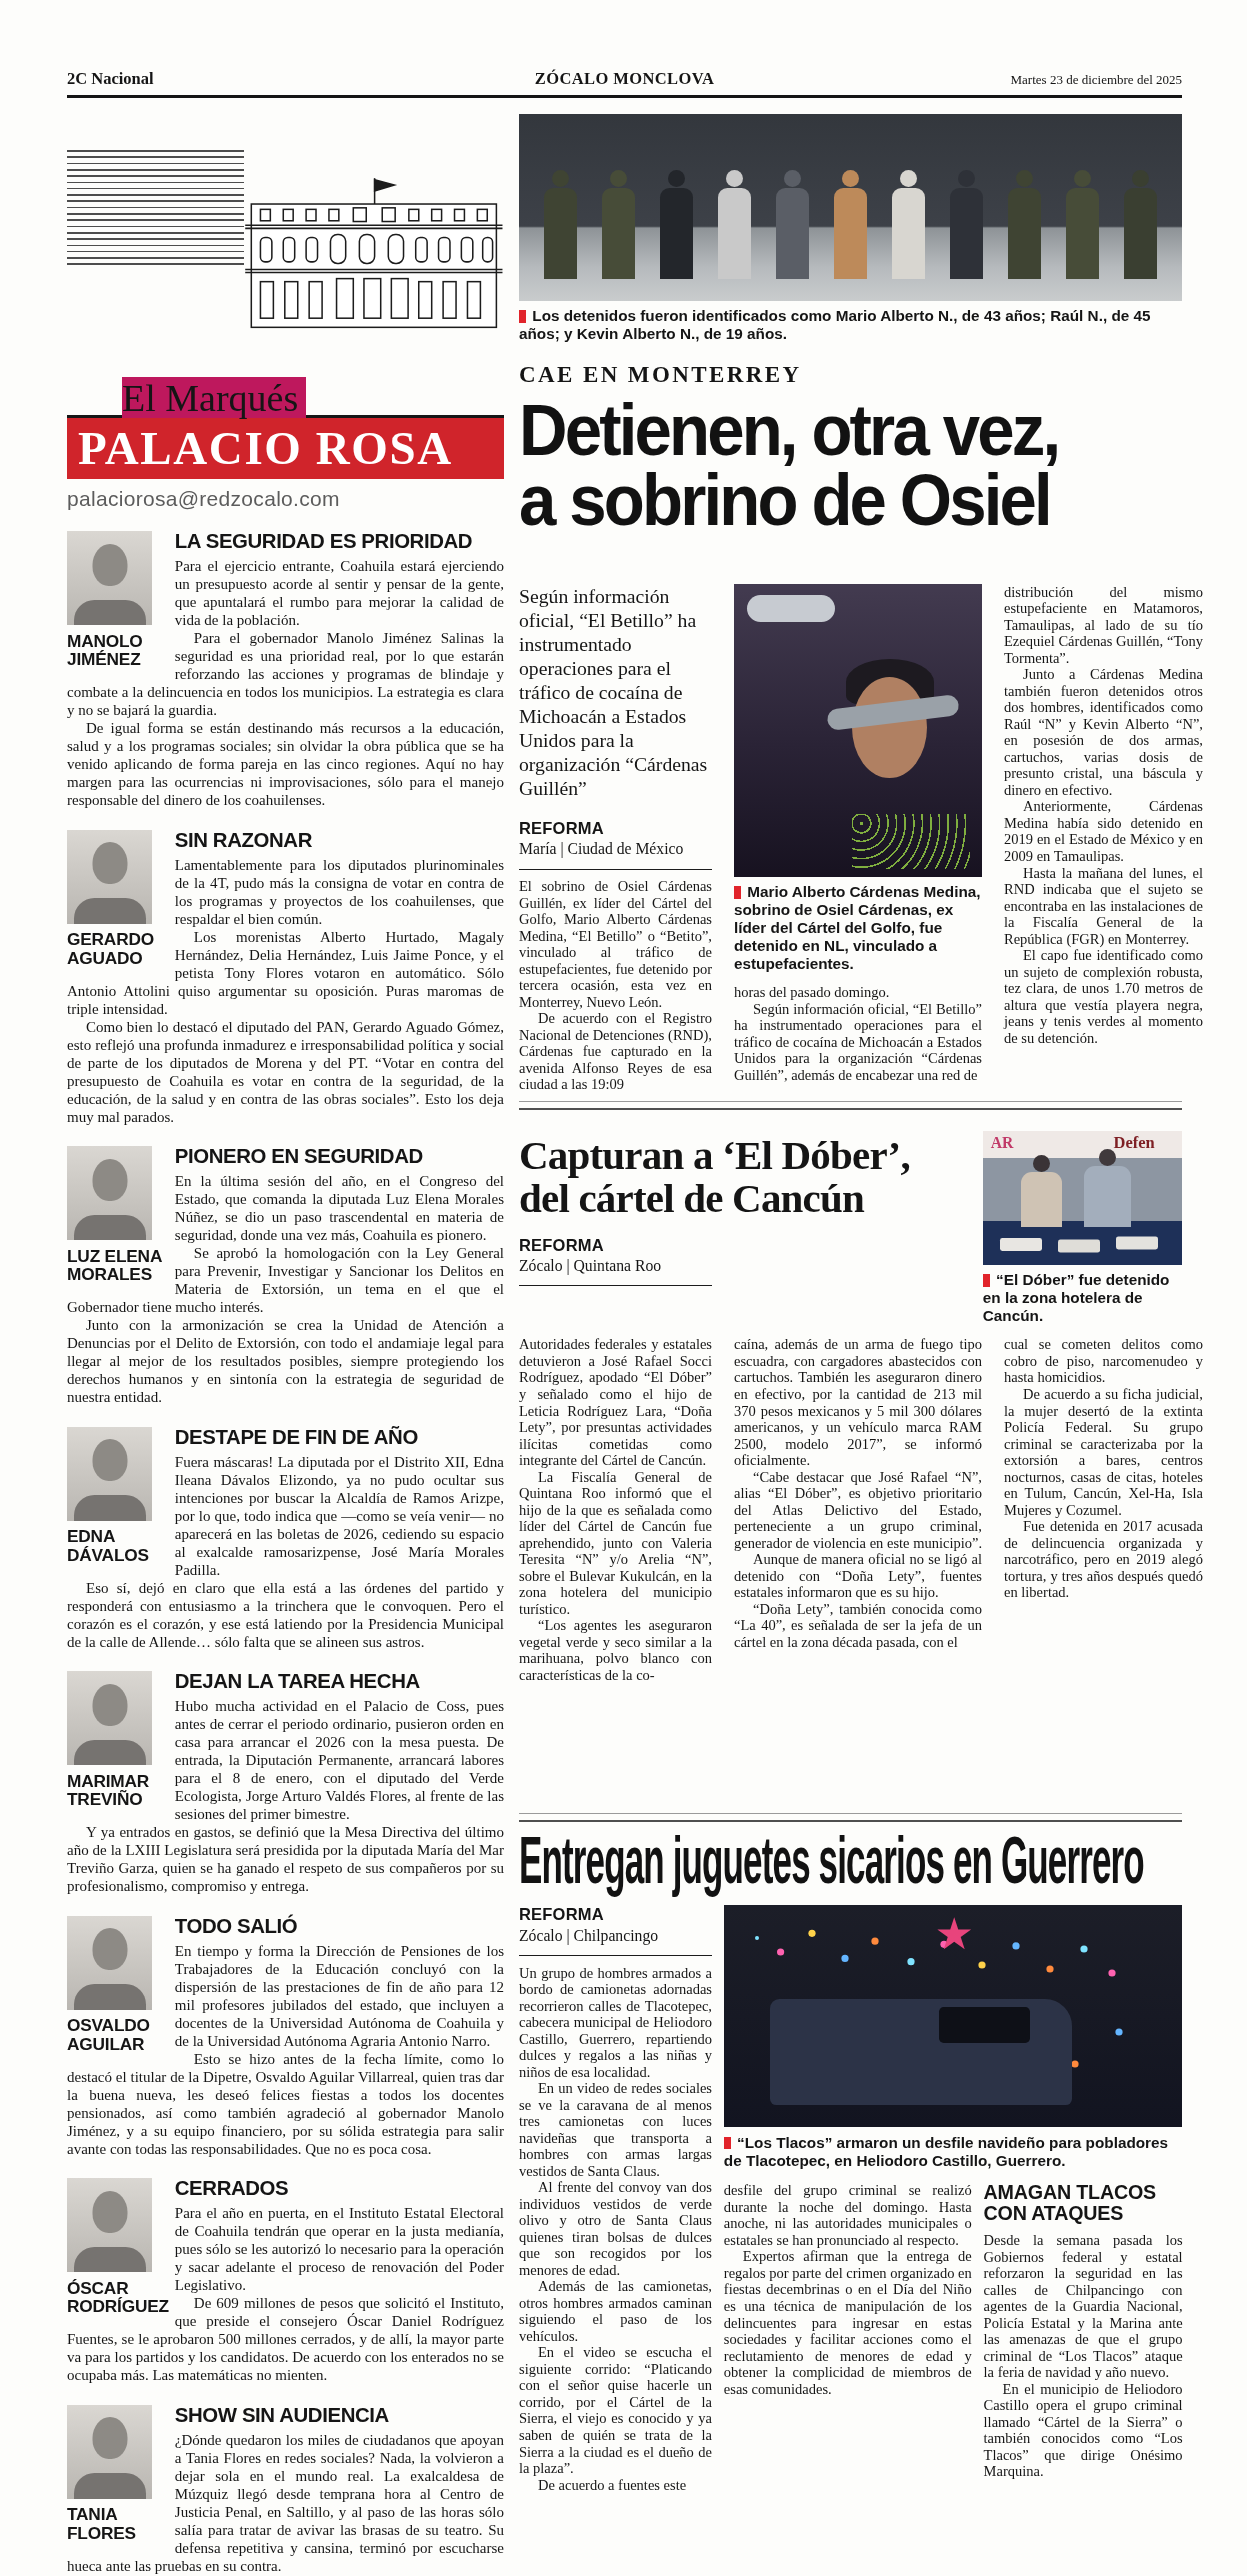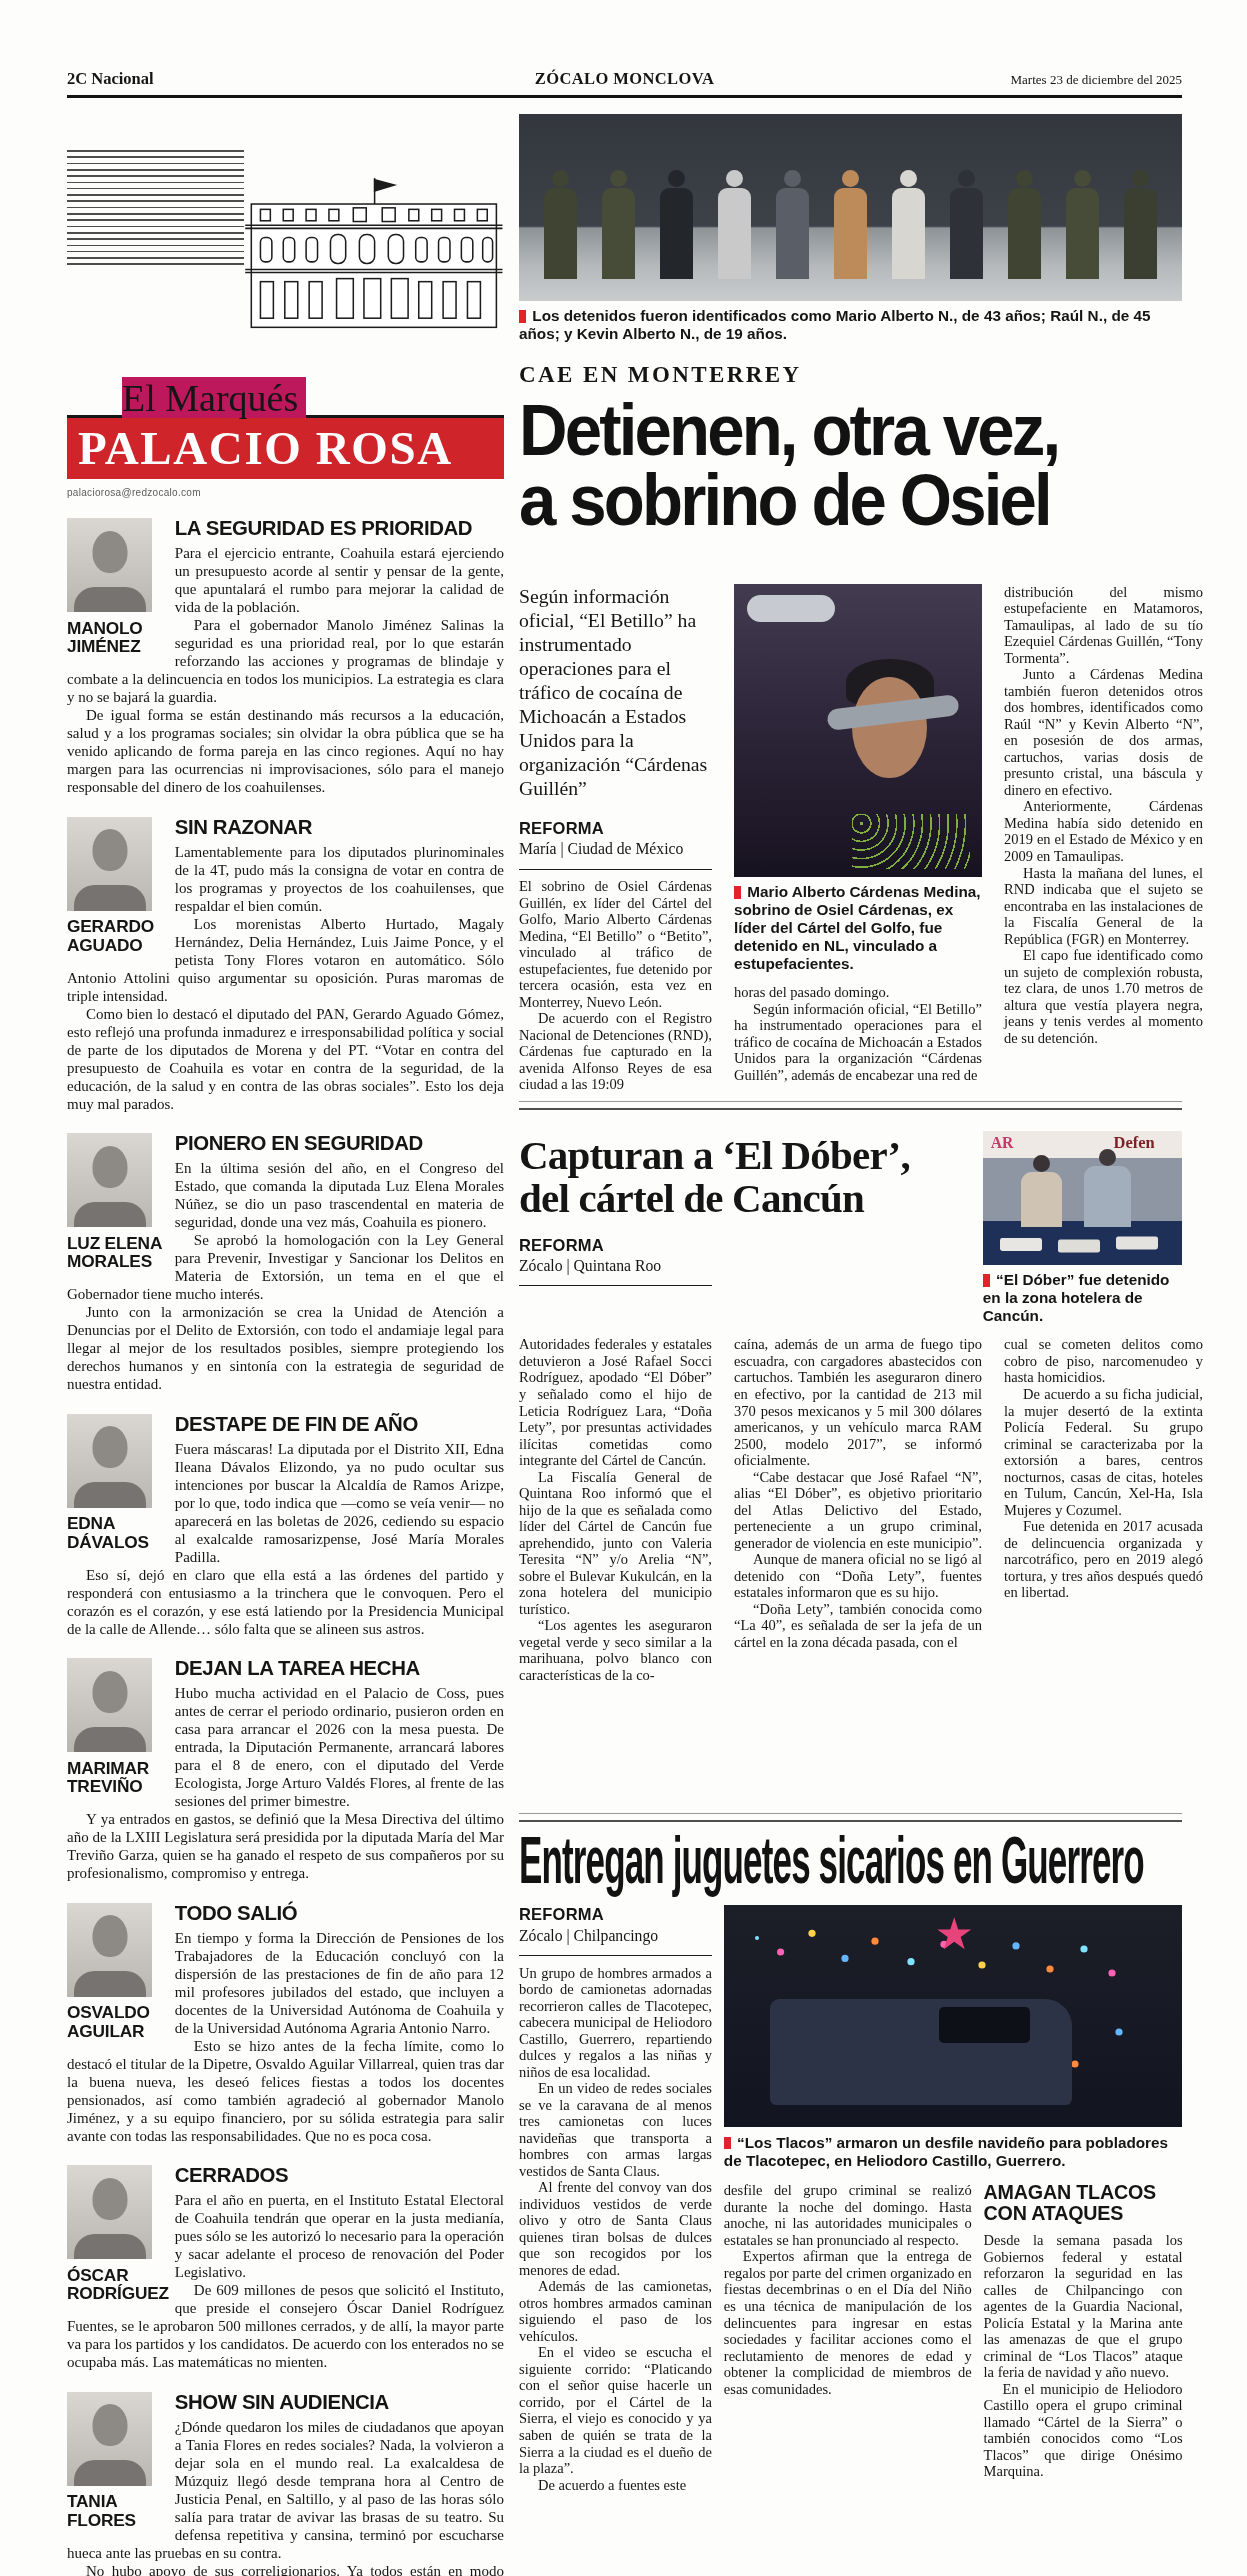--- a/index.html
+++ b/index.html
@@ -17,21 +17,21 @@
   .marques{position:absolute;left:67px;top:115px;width:437px;}
   .palace{position:relative;height:300px;border-bottom:3.1px solid #161616;}
   .stripes{position:absolute;left:0;top:35px;width:177px;height:118px;
            background:repeating-linear-gradient(180deg,#2e2e2e 0 1.6px,transparent 1.6px 6.3px);opacity:.85;}
   .palace-svg{position:absolute;right:0;top:3.1px;width:274px;height:271px;}
   .marq-title{position:absolute;left:12px;bottom:-3.1px;font-size:38px;background:#be185d;
               padding:1.6px 7.9px 1.6px 0;line-height:1;margin-left:43px;}
   .banner{margin-top:0;background:#d0242b;color:#fff;height:61px;line-height:61px;
           font-weight:bold;font-size:47px;letter-spacing:1.6px;padding-left:11px;
           font-family:"Liberation Serif",serif;}
-  .email{margin-top:7.9px;font-family:"Liberation Sans",sans-serif;font-size:10px;color:#5c5c5c;letter-spacing:0.3px;}
+  .email{margin-top:7.9px;font-family:"Liberation Sans",sans-serif;font-size:21px;color:#5c5c5c;letter-spacing:0.3px;}
   .msec{margin-top:20.4px;}
   .msec::after{content:"";display:block;clear:both;}
   .hs-wrap{float:left;width:96px;margin-right:11.8px;}
   .headshot{width:85px;height:94px;background:linear-gradient(180deg,#dad7d2,#b9b6b1);position:relative;overflow:hidden;}
   .headshot::before{content:"";position:absolute;top:12.6px;left:50%;transform:translateX(-50%);
                     width:35px;height:42px;border-radius:50% 50% 46% 46%;background:#8d8a85;}
   .headshot::after{content:"";position:absolute;bottom:-12.6px;left:50%;transform:translateX(-50%);
                    width:72px;height:38px;border-radius:20.4px 20.4px 0 0;background:#767370;}
   .pname{margin-top:6.3px;font-family:"Liberation Sans",sans-serif;font-weight:bold;
          font-size:17.3px;line-height:1.08;letter-spacing:-0.2px;}

